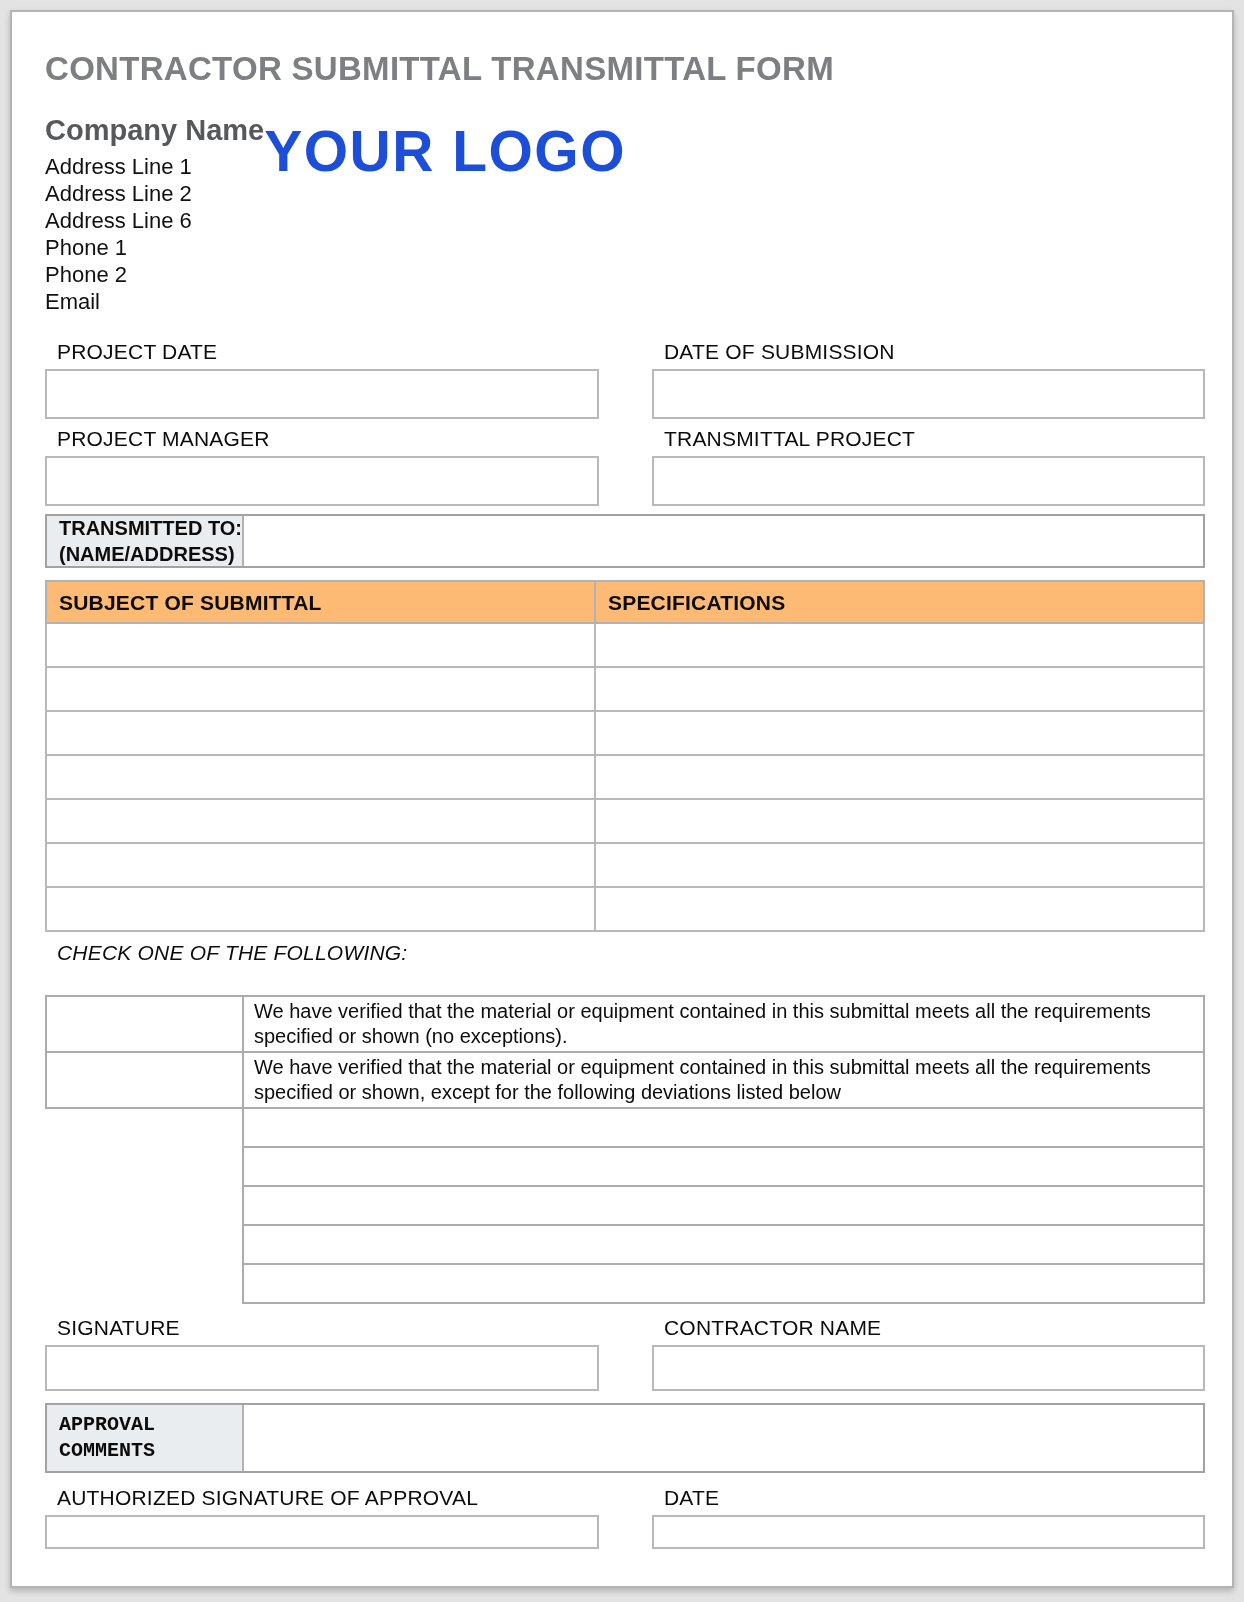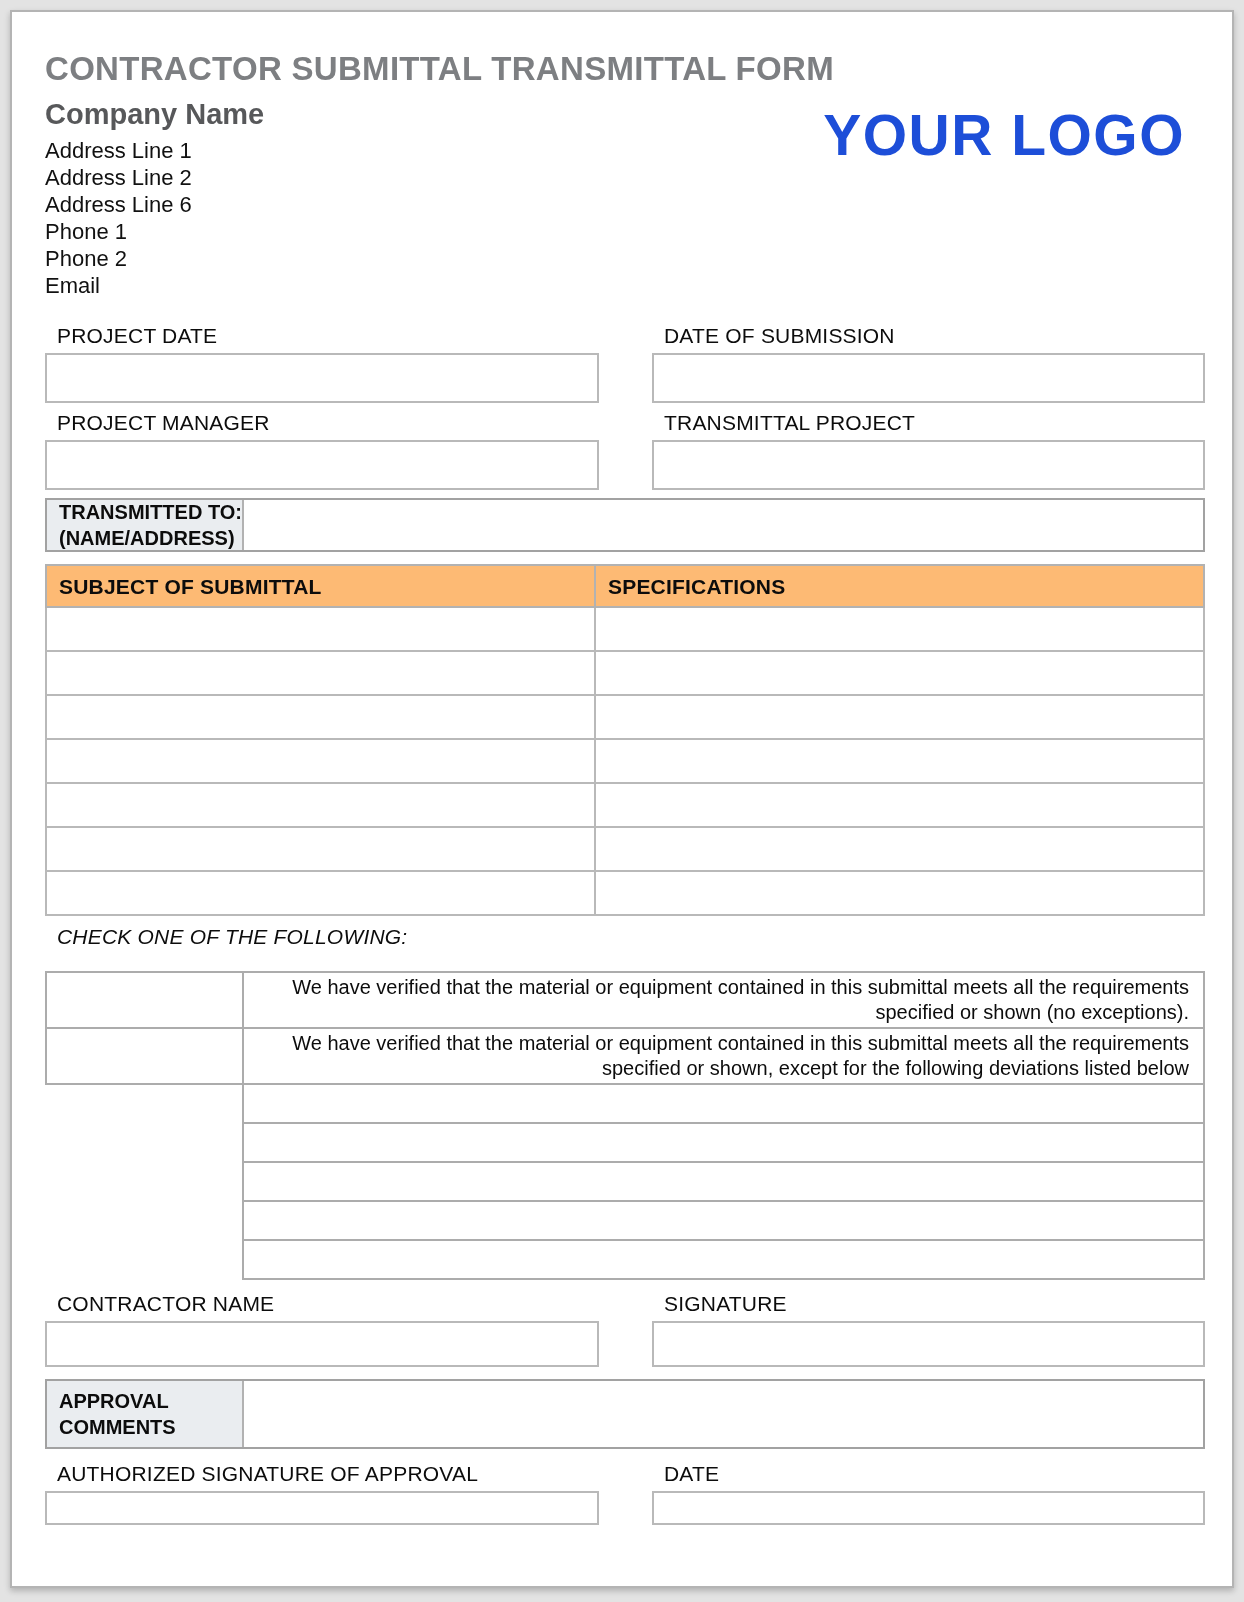--- a/index.html
+++ b/index.html
@@ -23,21 +23,21 @@
 
   
   .form-title {
     padding-top: 37px;
     font-size: 33px;
     line-height: 40px;
     font-weight: bold;
     color: #7d7f82;
     letter-spacing: 0.3px;
   }
-  .company-row { margin-top: 8px; display: flex; justify-content: space-between; }
+  .company-row { margin-top: 24px; display: flex; justify-content: flex-start; }
   .company-name {
     font-size: 29px; line-height: 34px; font-weight: bold; color: #57585a;
     margin-bottom: 6px;
   }
   .company-line { font-size: 22px; line-height: 27px; color: #111; }
   .logo-text {
     font-size: 57px; line-height: 60px; font-weight: bold;
     color: #1d4ed8; letter-spacing: 1.5px;
     margin: 8px 20px 0 0; white-space: nowrap;
   }
@@ -48,42 +48,42 @@
   .grid-b { margin-top: 11px; }
   .grid-c { margin-top: 12px; }
   .field-label { font-size: 21px; line-height: 26px; padding-left: 12px; margin-bottom: 4px; letter-spacing: 0.2px; }
   .field-box { height: 50px; background: #fff; border: 2px solid #b9b9b9; }
   .field-box.mid { height: 46px; }
   .field-box.small { height: 34px; }
 
   
   .bar { border: 2px solid #a2a2a2; display: flex; background: #c2410c; }
   .bar-transmitted { margin-top: 8px; height: 54px; }
-  .bar-approval { margin-top: 12px; height: 70px; }
+  .bar-approval { margin-top: 12px; height: 70px; font-family: Liberation Mono, monospace; }
   .bar-label {
     width: 197px; background: #eaedf0; border-right: 2px solid #b2b2b2;
     font-weight: bold; font-size: 20px; line-height: 26px;
     display: flex; flex-direction: column; justify-content: center;
     padding-left: 12px; flex-shrink: 0;
   }
   .bar-value { flex: 1; background: #fff; }
 
   
   .submittal-table { margin-top: 12px; width: 100%; border-collapse: collapse; border: 2px solid #a0a0a0; }
   .submittal-table th {
     background: #fdba74; border: 2px solid #b2b2b2;
     font-size: 21px; font-weight: bold; text-align: left;
     height: 42px; padding: 2px 0 0 12px; letter-spacing: 0.2px;
   }
   .submittal-table td { border: 2px solid #b9b9b9; height: 44px; background: #fff; }
   .col-subject { width: 549px; }
 
   
   .check-heading { margin-top: 8px; font-size: 21px; line-height: 25px; font-style: italic; padding-left: 12px; letter-spacing: 0.2px; }
-  .check-table { margin-top: 22px; width: 100%; border-collapse: collapse; text-align: right; }
+  .check-table { margin-top: 30px; width: 100%; border-collapse: collapse; }
   .check-table td { border: 2px solid #acacac; background: #fff; }
   .check-table td.cb { width: 197px; }
   .check-table td.ct { font-size: 20px; line-height: 25px; padding: 2px 14px 2px 10px; }
   .check-table tr.dev td.ct { height: 39px; }
   .check-table td.nob { border: none; background: transparent; }
 
   .bottom-pad { height: 20px; }
 </style>
 </head>
 <body>
@@ -204,25 +204,25 @@
         </tr>
           <tr class="dev">
           <td class="nob"></td>
           <td class="ct"></td>
         </tr>
         </tbody>
     </table>
 
     <div class="field-grid grid-b">
       <div>
+        <div class="field-label">SIGNATURE</div>
+        <div class="field-box mid"></div>
+      </div>
+      <div>
         <div class="field-label">CONTRACTOR NAME</div>
-        <div class="field-box mid"></div>
-      </div>
-      <div>
-        <div class="field-label">SIGNATURE</div>
         <div class="field-box mid"></div>
       </div>
     </div>
 
     <div class="bar bar-approval">
       <div class="bar-label">
         <span>APPROVAL</span>
         <span>COMMENTS</span>
       </div>
       <div class="bar-value"></div>

